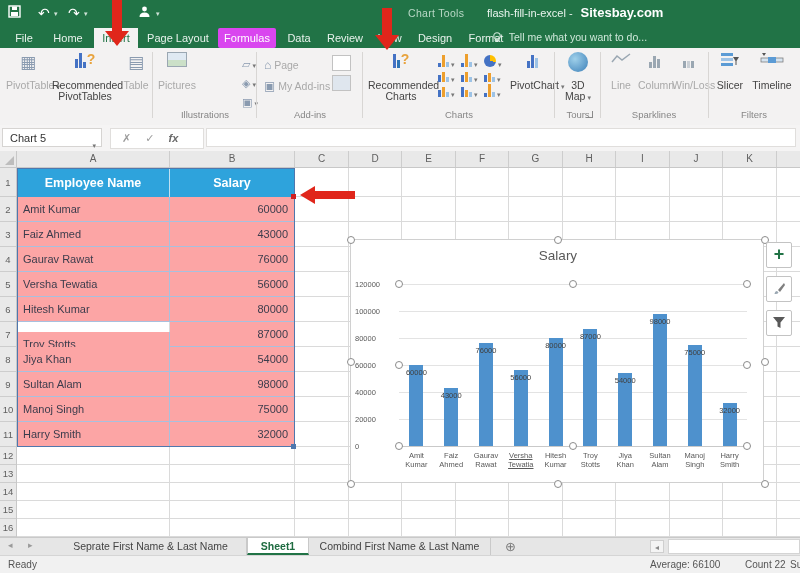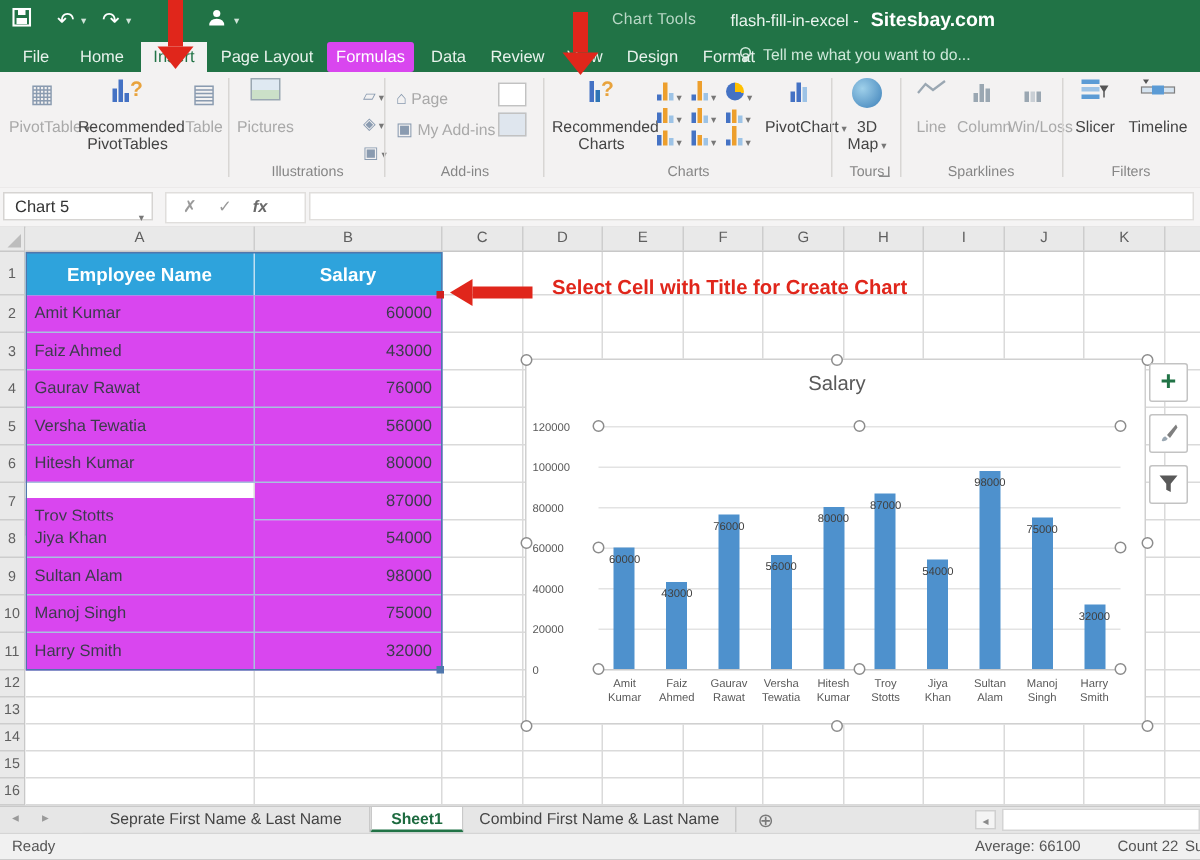--- a/index.html
+++ b/index.html
@@ -51,21 +51,21 @@
   #colheads{position:absolute;left:17px;top:151px;width:783px;height:17px;background:#e9e9e9;border-bottom:1px solid #c8c8c8;box-sizing:border-box;}
   .colhead{position:absolute;top:0;height:16px;line-height:16px;text-align:center;font-size:10px;color:#5f5f5f;border-right:1px solid #cdcdcd;box-sizing:border-box;}
   #rowheads{position:absolute;left:0;top:168px;width:17px;height:369px;background:#e9e9e9;border-right:1px solid #c8c8c8;box-sizing:border-box;}
   .rowhead{position:absolute;left:0;width:16px;text-align:center;font-size:9.5px;color:#5f5f5f;border-bottom:1px solid #cdcdcd;box-sizing:border-box;display:flex;align-items:center;justify-content:center;}
   #cells{position:absolute;left:17px;top:168px;width:783px;height:369px;background:#fff;overflow:hidden;}
   .gv{position:absolute;top:0;width:1px;height:369px;background:#dadada;}
   .gh{position:absolute;left:0;width:783px;height:1px;background:#dadada;}
   
   #tbl{position:absolute;left:0;top:0;width:278px;}
   .thcell{position:absolute;background:#2ea3dc;color:#fff;font-weight:bold;font-size:12.5px;display:flex;align-items:center;justify-content:center;box-sizing:border-box;border-right:1px solid #bfe0f2;}
-  .tcell{position:absolute;background:#d946ef;color:#3c3c4c;font-size:11px;display:flex;align-items:center;box-sizing:border-box;border-bottom:1px solid #a8c0de;border-right:1px solid #a8c0de;}
+  .tcell{position:absolute;background:#fca5a5;color:#3c3c4c;font-size:11px;display:flex;align-items:center;box-sizing:border-box;border-bottom:1px solid #a8c0de;border-right:1px solid #a8c0de;}
   .tcell.num{justify-content:flex-end;padding-right:6px;}
   .tcell.txt{padding-left:6px;}
   #tbl-border{position:absolute;left:0;top:0;width:278px;height:279px;border:1px solid #4f77ad;box-sizing:border-box;pointer-events:none;}
   .rangedot{position:absolute;width:5px;height:5px;}
   
   #ann-text{position:absolute;left:368px;top:184px;font-size:13.5px;font-weight:bold;color:#e0261b;white-space:nowrap;}
   .arrow-down .shaft{position:absolute;width:10px;background:#e0261b;}
   .arrow-down .head{position:absolute;width:0;height:0;border-left:12px solid transparent;border-right:12px solid transparent;border-top:15px solid #e0261b;}
   #arrow-left .head{position:absolute;left:0;top:0;width:0;height:0;border-top:9px solid transparent;border-bottom:9px solid transparent;border-right:15px solid #e0261b;}
   #arrow-left .shaft{position:absolute;left:15px;top:5px;width:40px;height:8px;background:#e0261b;}
@@ -406,21 +406,21 @@
         <div class="dlabel" style="left: 45.4px; top: 128px;">60000</div>
         <div class="xlabel" style="left: 48px; top: 211px; width: 34.8px;">Amit<br>Kumar</div>
         <div class="bar" style="left: 93.2px; top: 147.95px; height: 58.05px; background: rgb(78, 145, 205);"></div>
         <div class="dlabel" style="left: 80.2px; top: 150.95px;">43000</div>
         <div class="xlabel" style="left: 82.8px; top: 211px; width: 34.8px;">Faiz<br>Ahmed</div>
         <div class="bar" style="left: 128px; top: 103.4px; height: 102.6px; background: rgb(78, 145, 205);"></div>
         <div class="dlabel" style="left: 115px; top: 106.4px;">76000</div>
         <div class="xlabel" style="left: 117.6px; top: 211px; width: 34.8px;">Gaurav<br>Rawat</div>
         <div class="bar" style="left: 162.8px; top: 130.4px; height: 75.6px; background: rgb(78, 145, 205);"></div>
         <div class="dlabel" style="left: 149.8px; top: 133.4px;">56000</div>
-        <div class="xlabel" style="left: 152.4px; top: 211px; width: 34.8px;">Versha<br>Tewatia</div>
+        <div class="xlabel" style="left: 152.4px; top: 211px; width: 34.8px; text-decoration: underline;">Versha<br>Tewatia</div>
         <div class="bar" style="left: 197.6px; top: 98px; height: 108px; background: rgb(78, 145, 205);"></div>
         <div class="dlabel" style="left: 184.6px; top: 101px;">80000</div>
         <div class="xlabel" style="left: 187.2px; top: 211px; width: 34.8px;">Hitesh<br>Kumar</div>
         <div class="bar" style="left: 232.4px; top: 88.55px; height: 117.45px; background: rgb(78, 145, 205);"></div>
         <div class="dlabel" style="left: 219.4px; top: 91.55px;">87000</div>
         <div class="xlabel" style="left: 222px; top: 211px; width: 34.8px;">Troy<br>Stotts</div>
         <div class="bar" style="left: 267.2px; top: 133.1px; height: 72.9px; background: rgb(78, 145, 205);"></div>
         <div class="dlabel" style="left: 254.2px; top: 136.1px;">54000</div>
         <div class="xlabel" style="left: 256.8px; top: 211px; width: 34.8px;">Jiya<br>Khan</div>
         <div class="bar" style="left: 302px; top: 73.7px; height: 132.3px; background: rgb(78, 145, 205);"></div>
@@ -469,21 +469,20 @@
     <div class="head" style="left:105px;top:31px"></div>
   </div>
   <div id="arrow2" class="arrow-down">
     <div class="shaft" style="left:382px;top:8px;height:27px"></div>
     <div class="head" style="left:375px;top:35px"></div>
   </div>
   <div id="arrow-left" style="position:absolute;left:300px;top:186px;width:56px;height:18px">
     <div class="head"></div>
       <div class="shaft"></div>
   </div>
-  <div id="ann-text">Select Cell with Title for Create Chart</div>
 
   <div id="sheetbar">
     <span class="navarr" style="left:8px">◂</span>
     <span class="navarr" style="left:28px">▸</span>
     <span id="sheet-tabs"><div class="stab" style="left: 55px; width: 192px;">Seprate First Name &amp; Last Name</div><div class="stab active" style="left: 247px; width: 62px;">Sheet1</div><div class="stab" style="left: 309px; width: 182px;">Combind First Name &amp; Last Name</div></span>
     <span id="addsheet">⊕</span>
     <span id="hscroll-btn">◂</span>
     <span id="hscroll"></span>
   </div>
 

